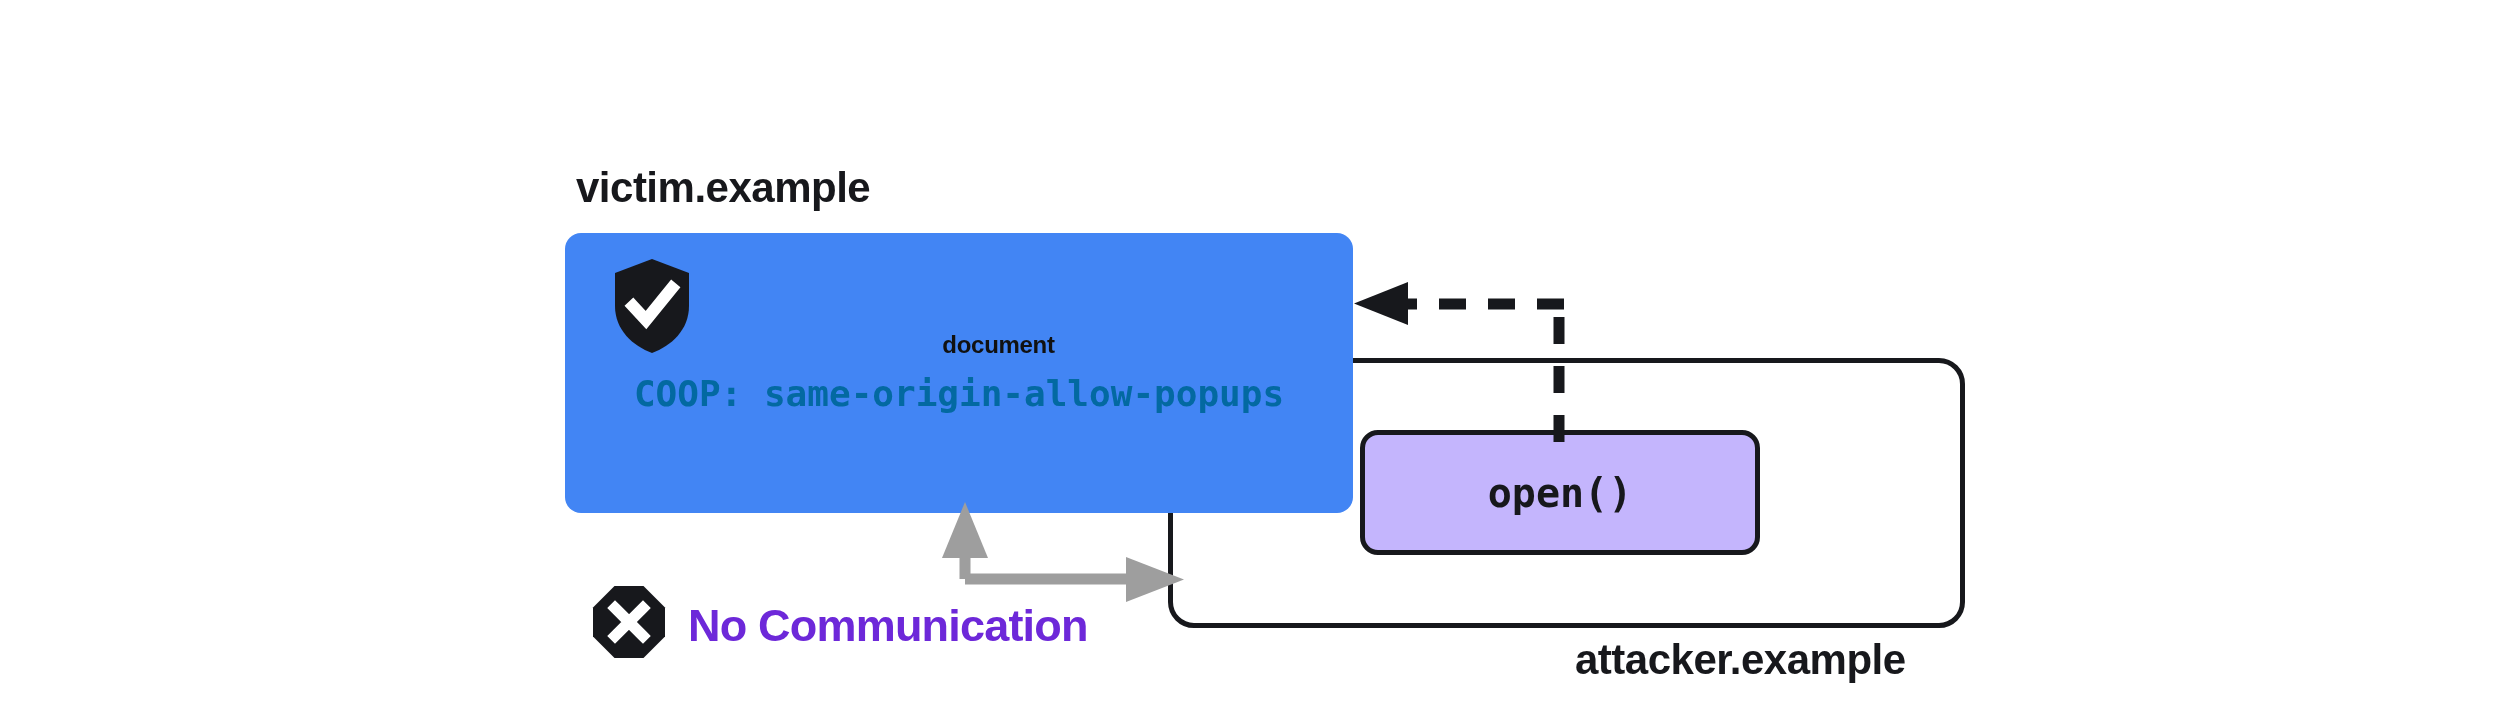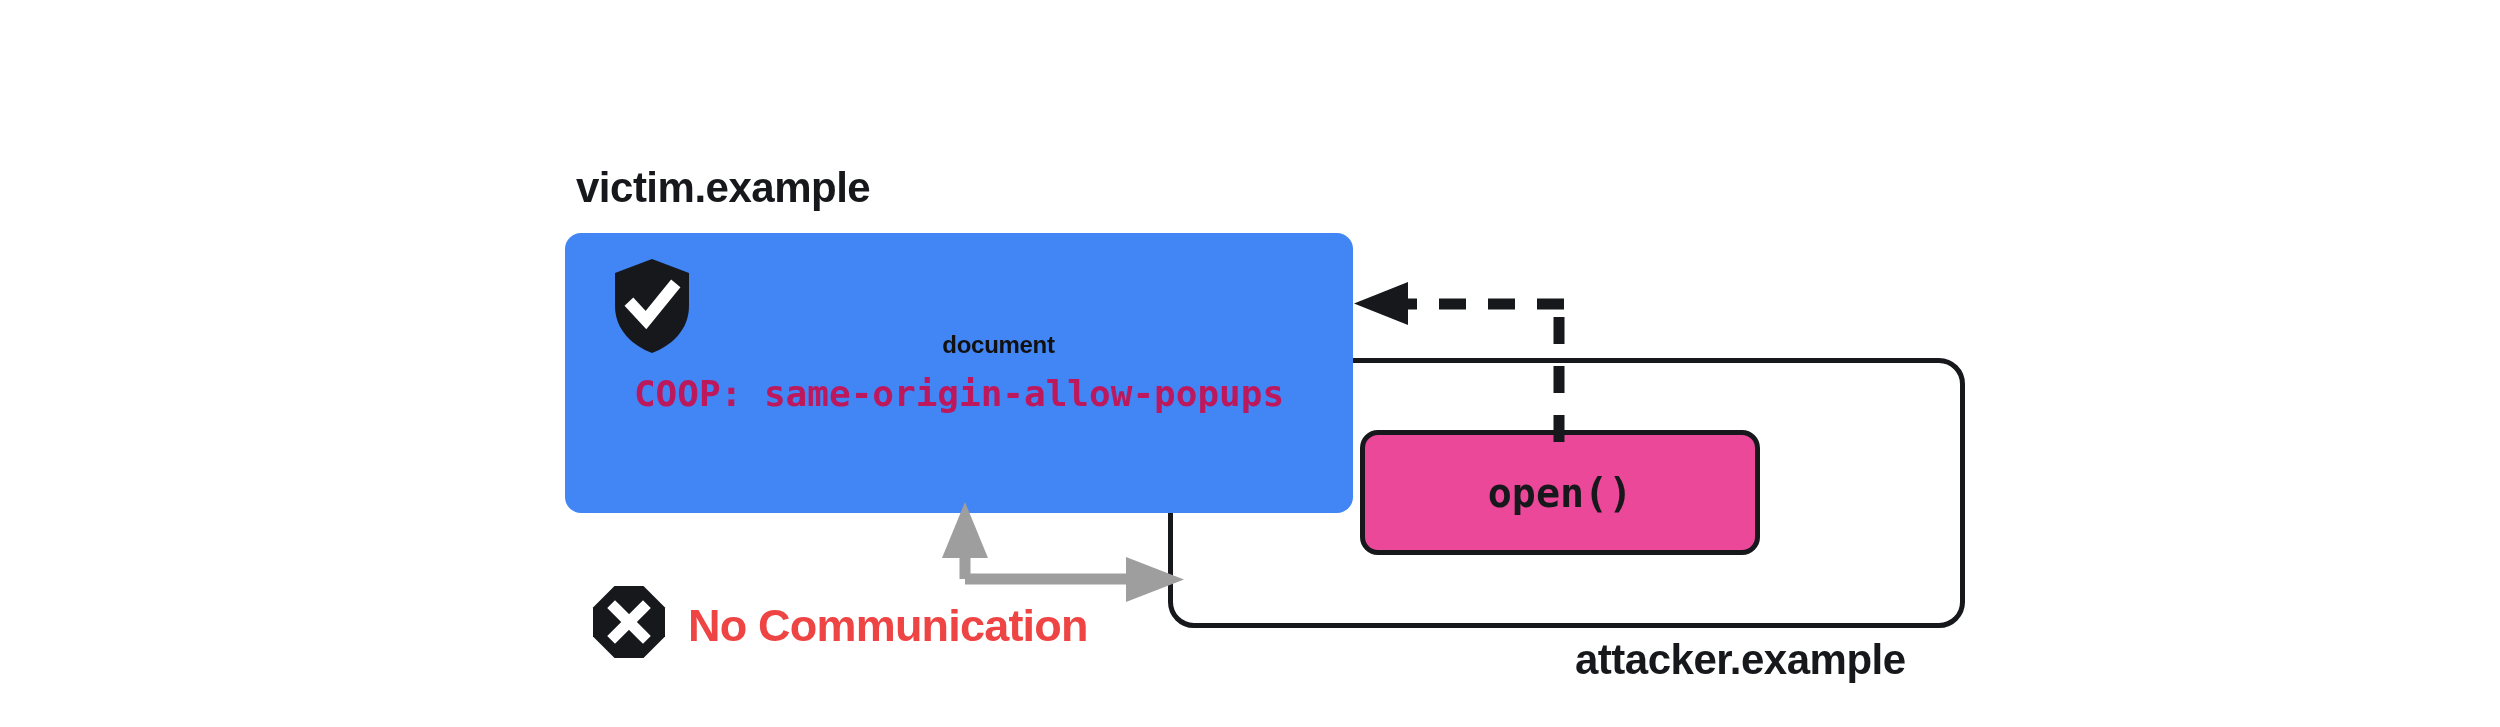--- a/index.html
+++ b/index.html
@@ -52,21 +52,21 @@
   
   .open-box {
     position: absolute;
     left: 1360px;
     top: 430px;
     width: 400px;
     height: 125px;
     border: 5px solid #17181c;
     border-radius: 18px;
     box-sizing: border-box;
-    background: #ec4899;
+    background: #c4b5fd;
     display: flex;
     align-items: center;
     justify-content: center;
     z-index: 4;
   }
   .open-box-label {
     font-family: "DejaVu Sans Mono", "Liberation Mono", monospace;
     font-size: 40px;
     font-weight: bold;
     color: #17181c;
@@ -121,21 +121,21 @@
 
   .victim-coop-label {
     position: absolute;
     left: 565px;
     top: 373px;
     width: 788px;
     text-align: center;
     font-family: "DejaVu Sans Mono", "Liberation Mono", monospace;
     font-size: 36px;
     font-weight: bold;
-    color: #be185d;
+    color: #0369a1;
     white-space: nowrap;
     z-index: 5;
   }
 
   
   .dashed-arrow {
     position: absolute;
     left: 1340px;
     top: 270px;
     width: 260px;
@@ -166,21 +166,21 @@
   }
   .octagon-icon {
     width: 74px;
     height: 74px;
     flex: 0 0 auto;
   }
   .nocomm-label {
     margin-left: 22px;
     font-size: 45px;
     font-weight: bold;
-    color: #ef4444;
+    color: #6d28d9;
     letter-spacing: -0.8px;
     white-space: nowrap;
     line-height: 1;
     position: relative;
     top: 3px;
   }
 </style>
 </head>
 <body>
 

